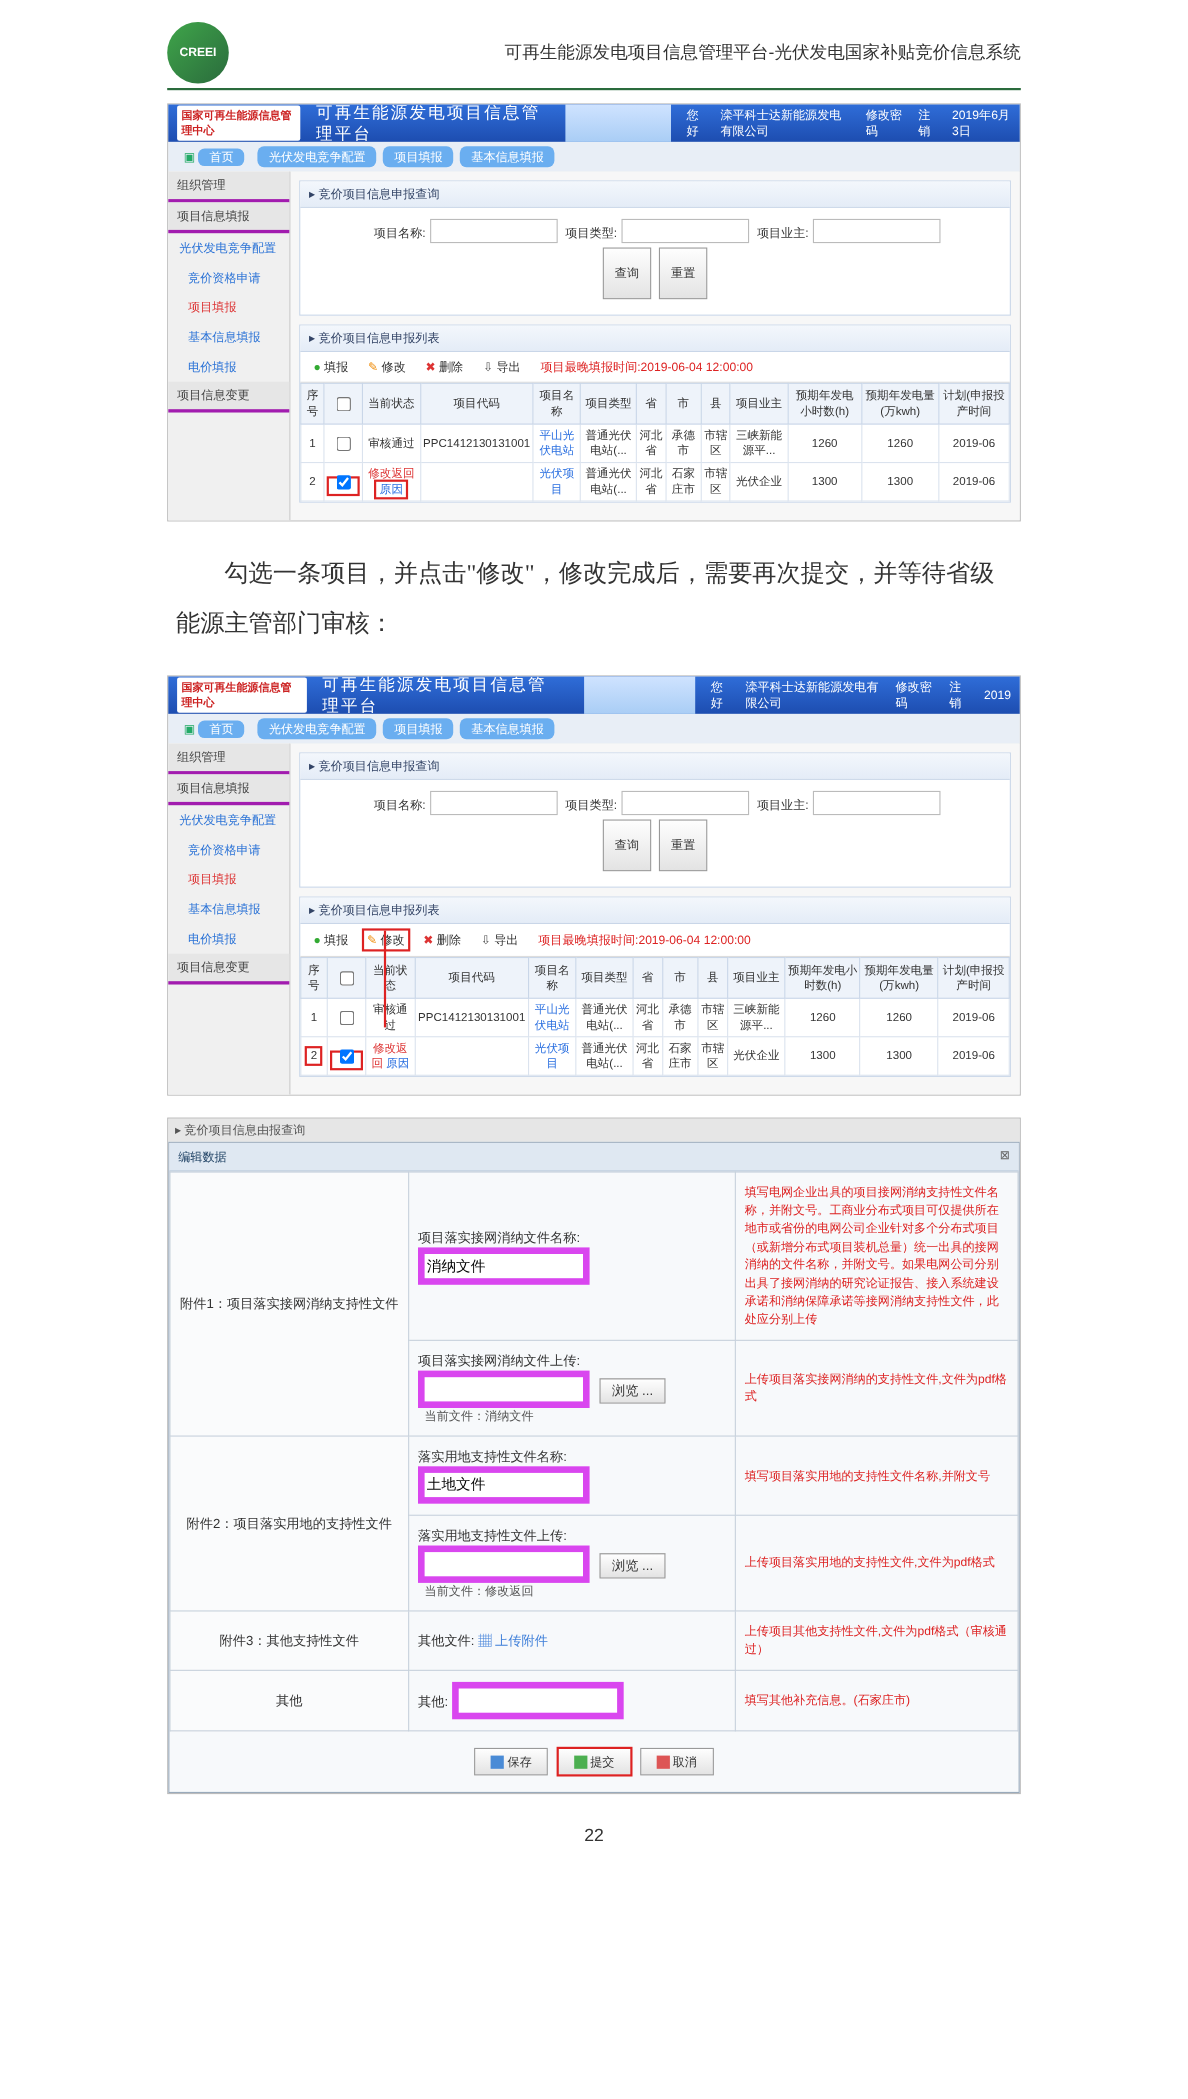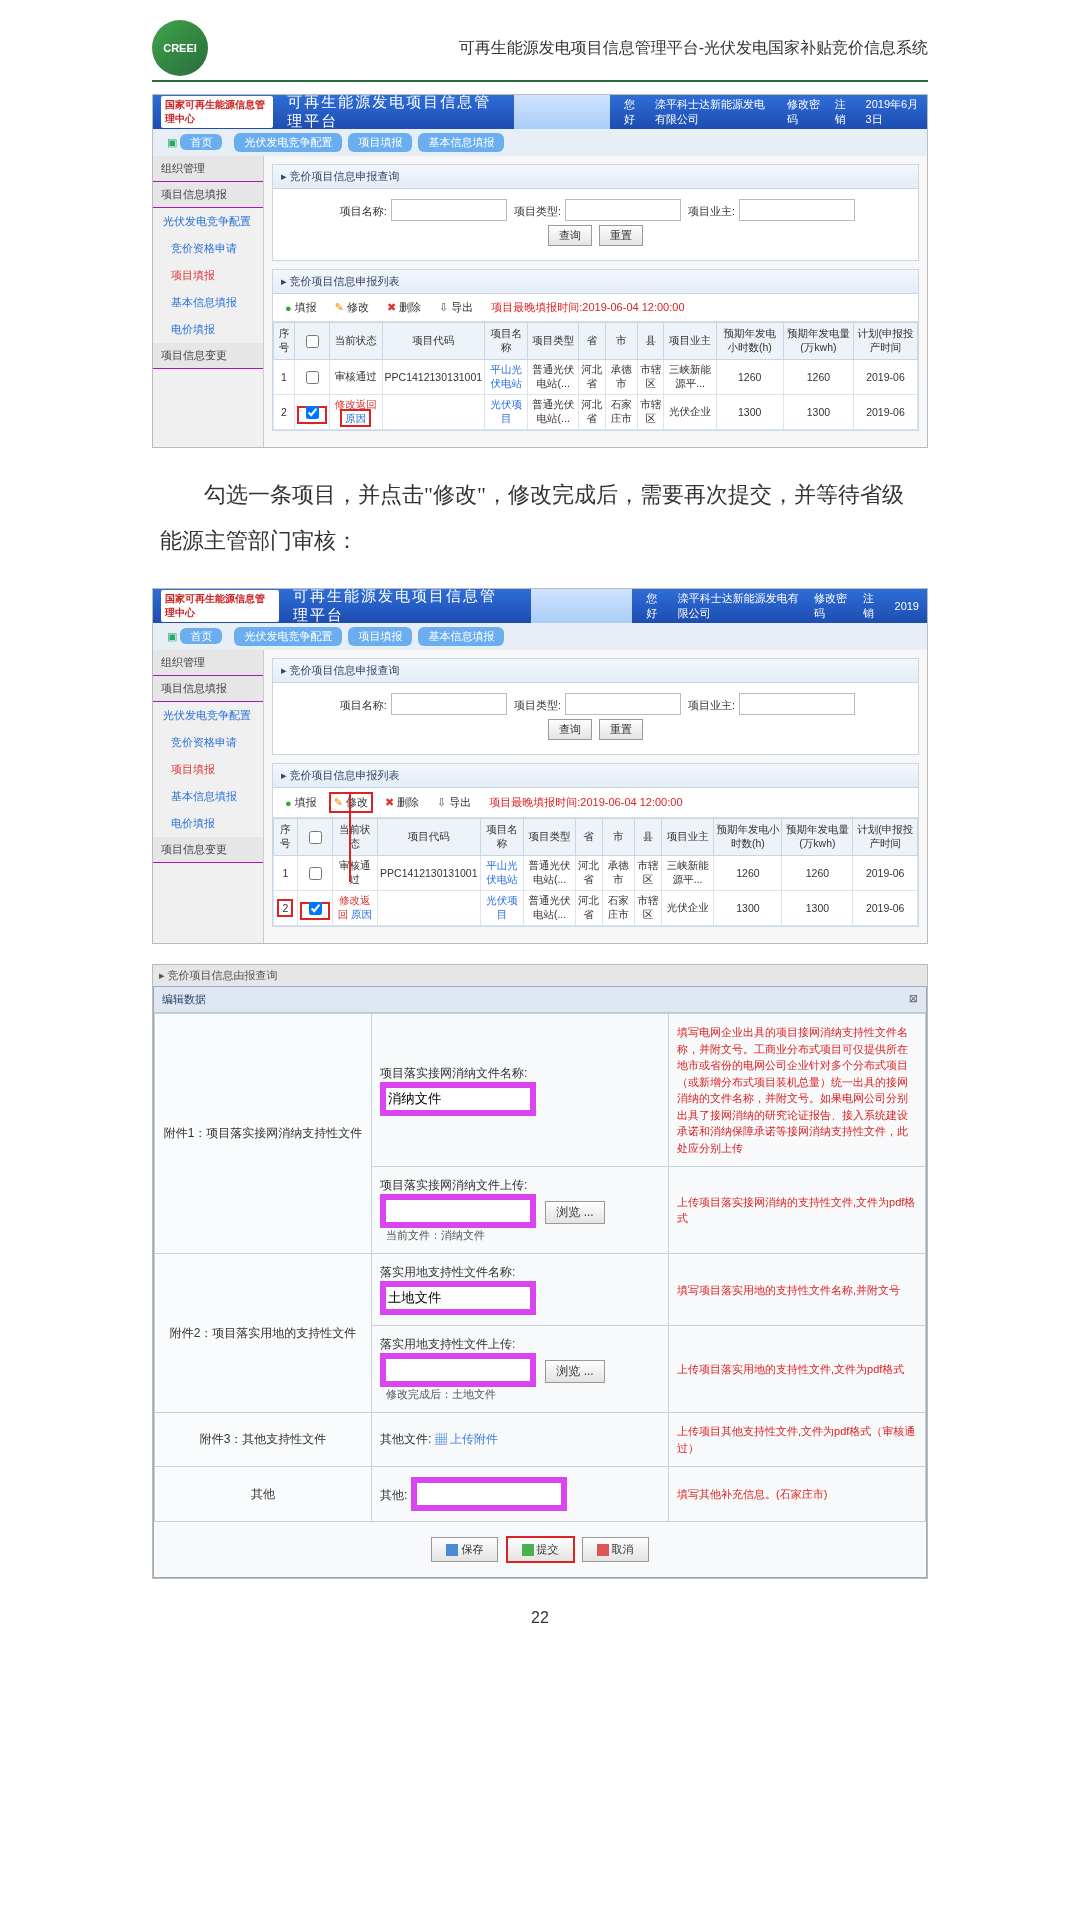--- a/index.html
+++ b/index.html
@@ -14,31 +14,31 @@
 .plat-bar { background:linear-gradient(#2f6dd8,#1d4db0); color:#fff; display:flex; align-items:center; height:34px; padding:0 8px; gap:14px;}
 .plat-logo { background:#fff; color:#c22; font-size:10px; padding:2px 4px; border-radius:2px; font-weight:bold;}
 .plat-title { font-size:15px; letter-spacing:2px;}
 .plat-right { margin-left:auto; display:flex; gap:14px; align-items:center; font-size:11px;}
 .wind { width:120px; height:34px; background:linear-gradient(#cfe3ff,#a9cdf5); margin-left:8px;}
 .crumb { background:#e8eef6; padding:4px 8px; display:flex; gap:6px; align-items:center; color:#4a6;}
 .crumb span { background:#6aaef0; color:#fff; padding:2px 10px; border-radius:6px; font-size:11px;}
 .crumb .c-plain { background:transparent; color:#2a6; padding:2px 6px;}
 .body-row { display:flex; background:#f7f7f7;}
 .sidebar { width:110px; background:#f0f0f0; border-right:1px solid #ccc;}
-.side-h { background:#e6e6e6; padding:5px 8px; border-bottom:1px solid #a21caf; color:#444;}
+.side-h { background:#e6e6e6; padding:5px 8px; border-bottom:3px solid #a21caf; color:#444;}
 .side-it { padding:6px 10px; color:#2a72d6;}
 .side-it.sub { padding-left:18px;}
 .side-it.act { color:#d33;}
 .main { flex:1; padding:8px;}
 .panel { border:1px solid #c9d6e8; margin-bottom:8px; background:#fff;}
 .panel-h { background:linear-gradient(#f3f7fc,#e4ecf7); padding:4px 8px; border-bottom:1px solid #c9d6e8; color:#346; font-size:11px;}
 .search-row { padding:10px; text-align:center;}
 .search-row label { margin:0 4px;}
 .search-row input { width:110px; height:18px; border:1px solid #bbb;}
-.btn { display:inline-block; padding:2px 10px; border:1px solid #999; background:linear-gradient(#fefefe,#e3e3e3); margin:4px 2px; font-size:11px; cursor:pointer;}
+.btn { display:inline-block; padding:15px 10px; border:1px solid #999; background:linear-gradient(#fefefe,#e3e3e3); margin:4px 2px; font-size:11px; cursor:pointer;}
 .toolbar { padding:4px 6px; border-bottom:1px solid #ddd; display:flex; align-items:center; gap:6px;}
 .tb-btn { display:inline-flex; align-items:center; gap:3px; padding:2px 6px; cursor:pointer;}
 .tb-btn.green::before { content:"●"; color:#3a3;}
 .tb-btn.orange::before { content:"✎"; color:#e80;}
 .tb-btn.red::before { content:"✖"; color:#d33;}
 .tb-btn.gray::before { content:"⇩"; color:#555;}
 .deadline { color:#d22; margin-left:6px;}
 .grid { width:100%; border-collapse:collapse; font-size:10.5px;}
 .grid th { background:#eef3fa; border:1px solid #c9d6e8; padding:4px 2px; font-weight:normal;}
 .grid td { border:1px solid #dbe3ee; padding:3px 2px; text-align:center;}
@@ -324,21 +324,21 @@
             <span>落实用地支持性文件名称:</span>
             <input class="ftxt" value="土地文件" style="">
           </td>
           <td class="help">填写项目落实用地的支持性文件名称,并附文号</td>
         </tr>
         <tr>
           <td>
             <span>落实用地支持性文件上传:</span>
             <input class="ftxt" style="">
             <span class="browse">浏览 ...</span>
-            <div class="cur">修改完成后：土地文件</div>
+            <div class="cur">当前文件：修改返回</div>
           </td>
           <td class="help">上传项目落实用地的支持性文件,文件为pdf格式</td>
         </tr>
         <tr>
           <td class="lbl">附件3：其他支持性文件</td>
           <td>
             <span>其他文件:</span>
             <span style="color:#3f7fd9">▦ <span>上传附件</span></span>
           </td>
           <td class="help">上传项目其他支持性文件,文件为pdf格式（审核通过）</td>

